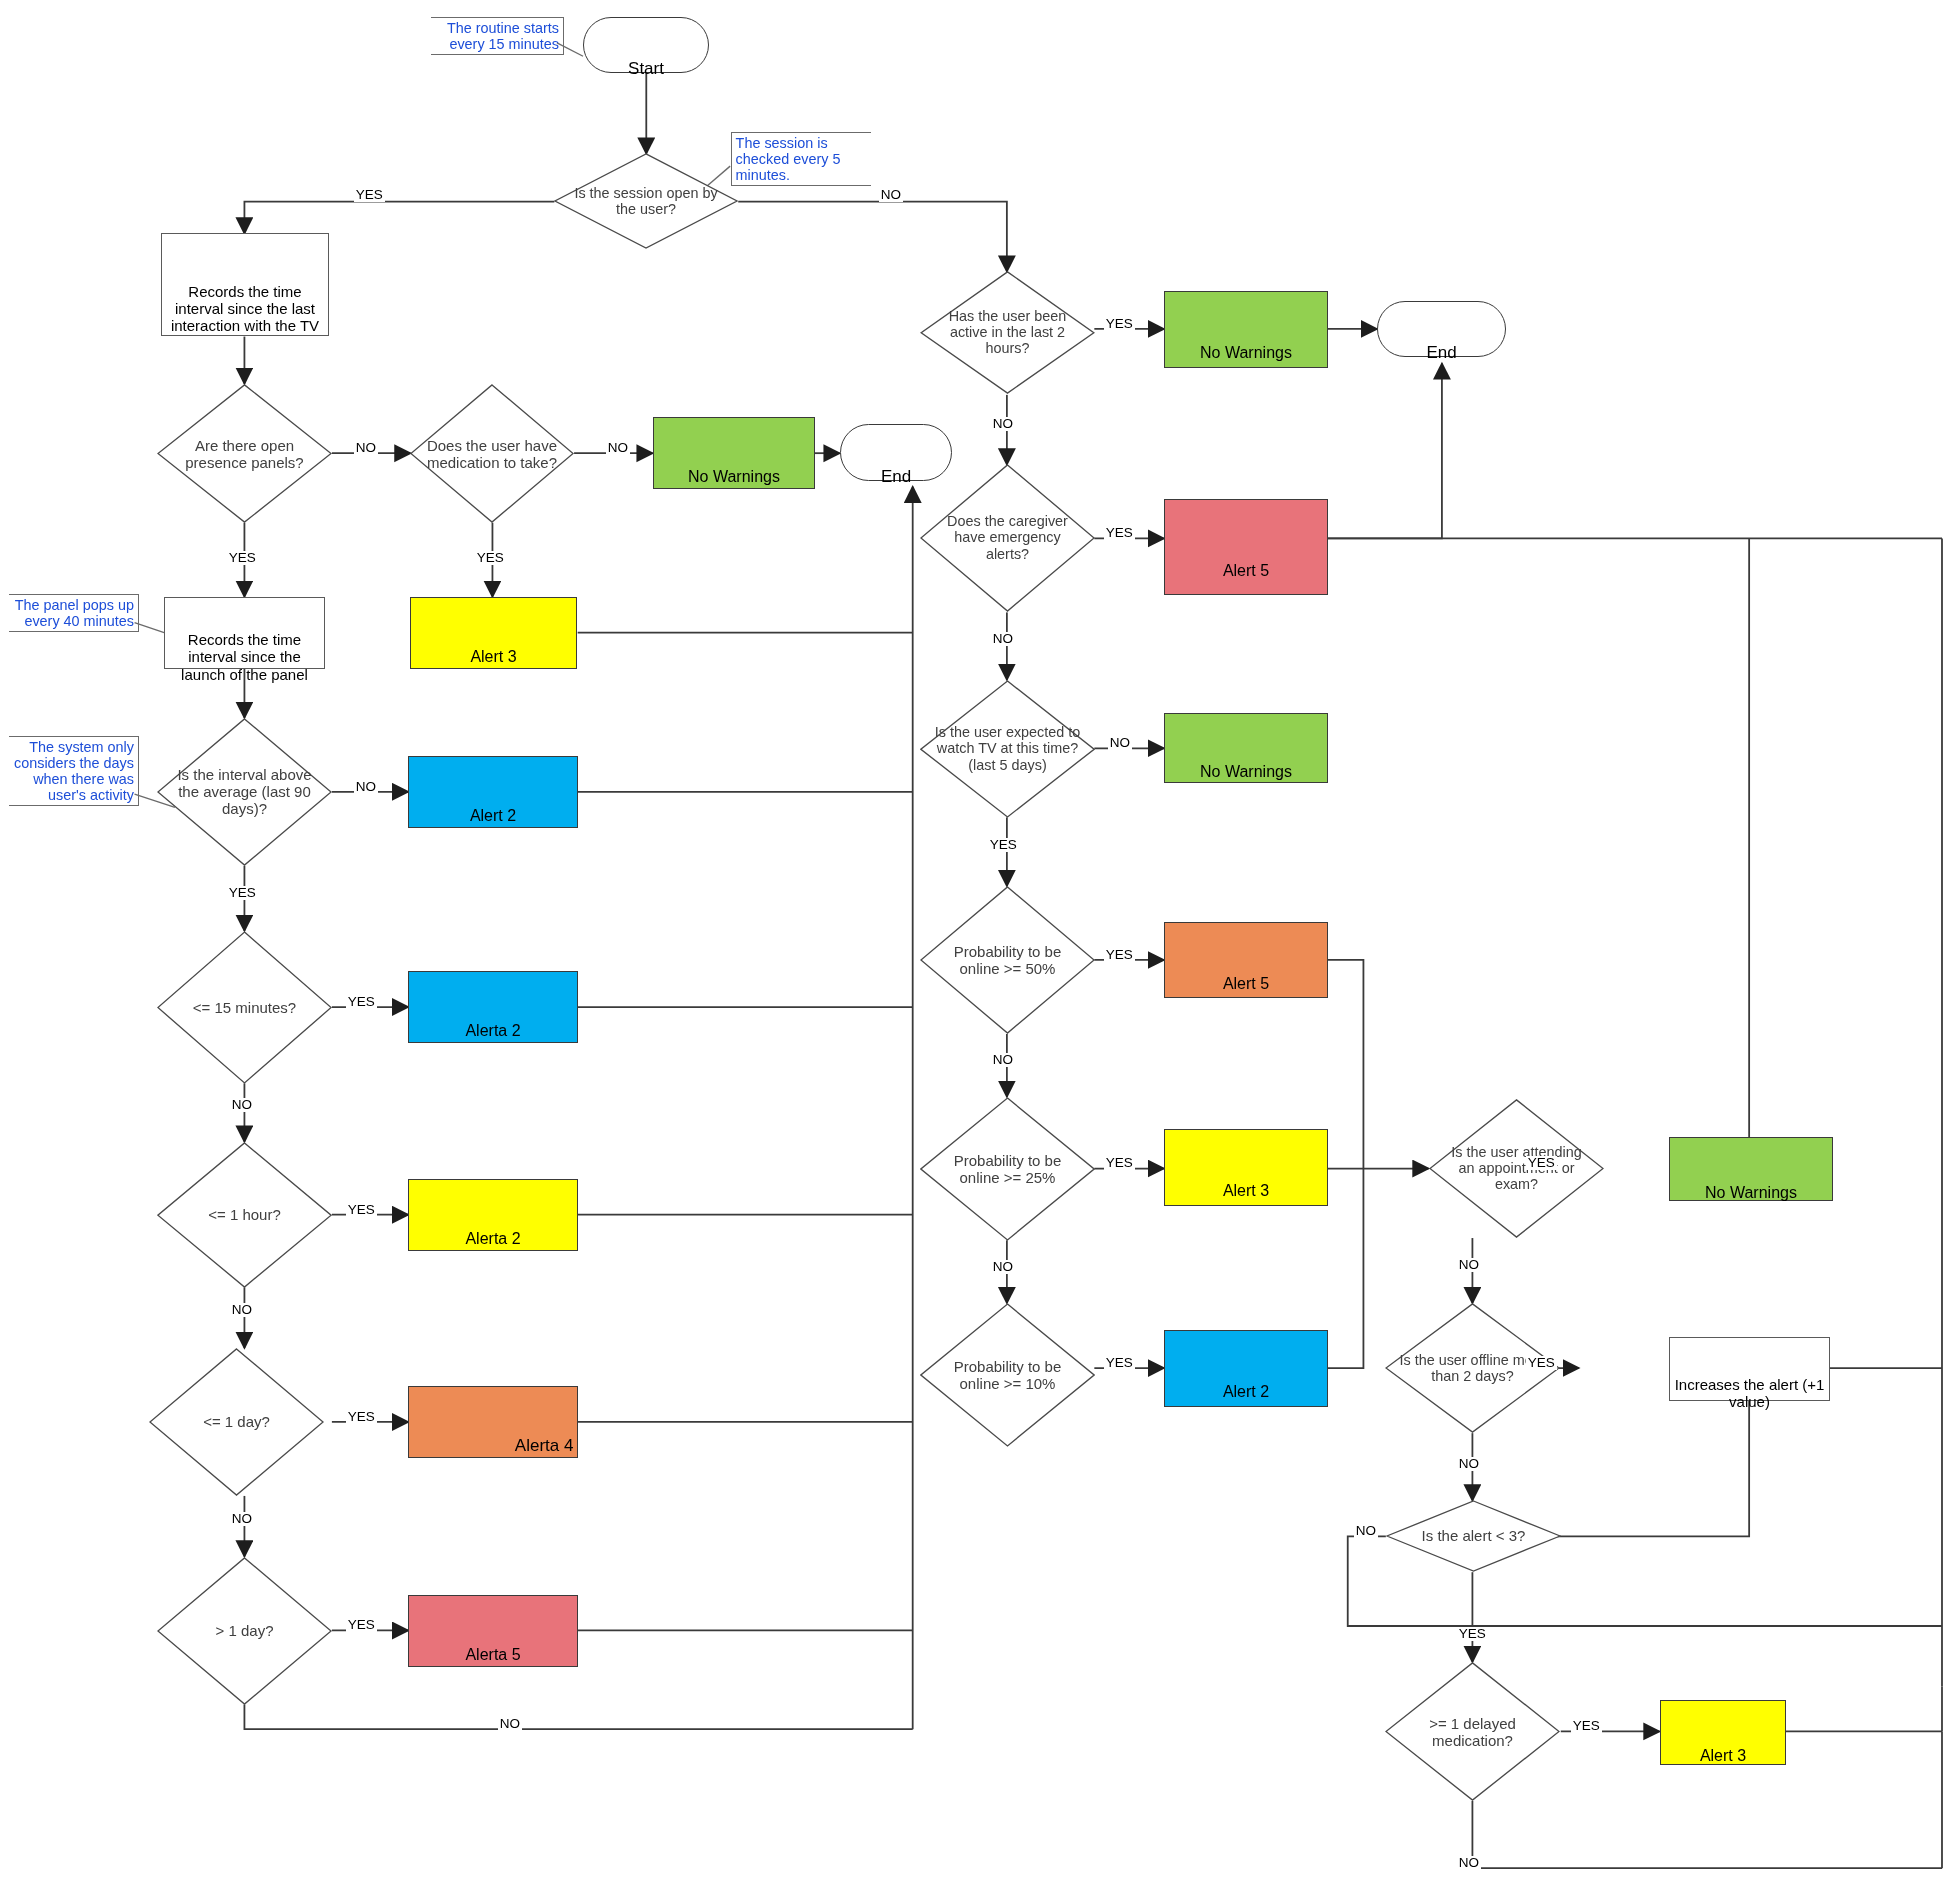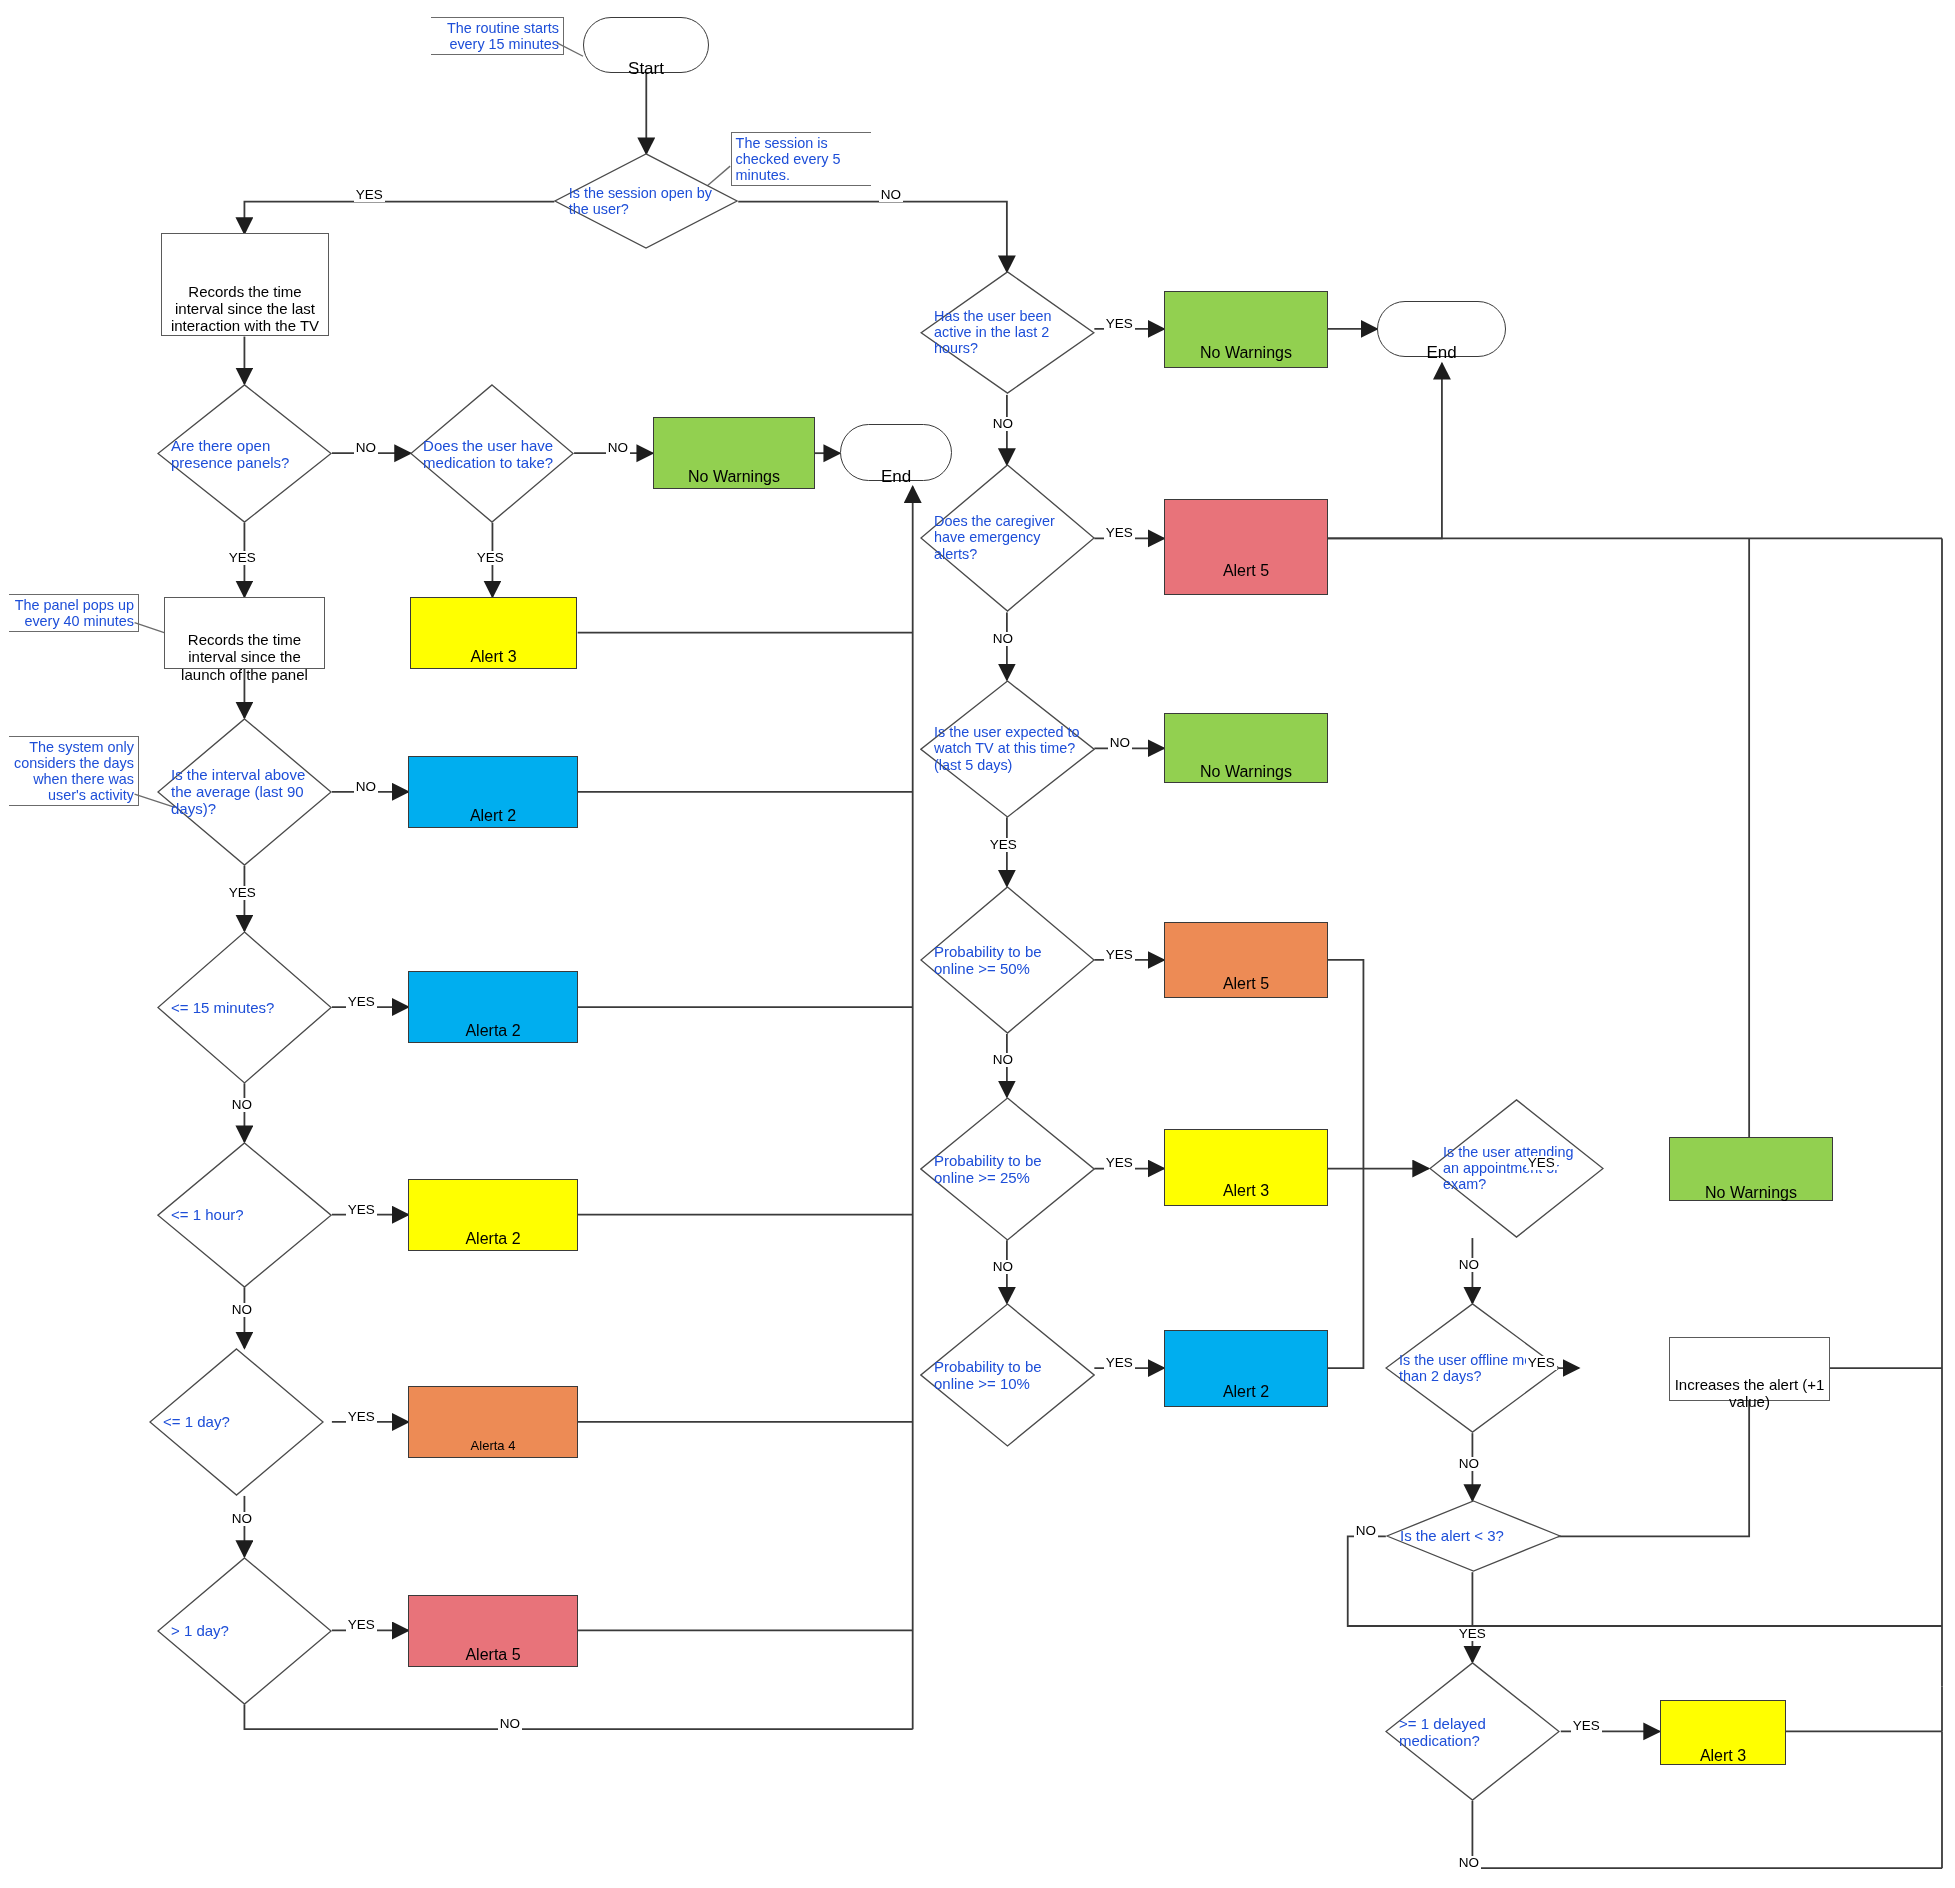--- a/index.html
+++ b/index.html
@@ -7,21 +7,21 @@
   #stage{position:relative;width:1955px;height:1889px;background:#fff;overflow:hidden;}
   svg#wires{position:absolute;left:0;top:0;width:1955px;height:1889px;}
   .node{position:absolute;box-sizing:border-box;display:flex;align-items:center;justify-content:center;text-align:center;color:#000;}
   .proc{border:1.3px solid #5a5a5a;background:#fff;}
   .term{border:1.3px solid #3a3a3a;background:#fff;border-radius:448px;}
   .alertbox{border:1.3px solid #3a3a3a;}
   .lbl{position:absolute;background:#fff;color:#000;font-size:13.5px;line-height:1;padding:0 1.8px;text-align:center;white-space:nowrap;}
   .note{position:absolute;color:#1d4ed8;text-align:right;line-height:1.12;}
   .nodetxt{display:block;width:100%;padding:0 3.6px;box-sizing:border-box;line-height:1.14;margin-top:48px;}
   .dia{position:absolute;}
-  .dia .diatxt{position:absolute;left:8%;top:50%;transform:translateY(-50%);width:84%;text-align:left;line-height:1.14;color:#1d4ed8;}
+  .dia .diatxt{position:absolute;left:8%;top:50%;transform:translateY(-50%);width:84%;text-align:center;line-height:1.14;color:#404040;}
 </style>
 </head>
 <body>
 
 <div id="stage">
 
   <svg id="wires" viewBox="0 0 4359 4211" xmlns="http://www.w3.org/2000/svg">
     <defs>
       <marker id="ah" markerWidth="12" markerHeight="12" refX="9" refY="5" orient="auto" markerUnits="strokeWidth">
         <path d="M0,0 L10,5 L0,10 z" fill="#1d1d1d"></path>
@@ -240,21 +240,21 @@
   </div>
 
   <div class="dia" style="left:149px;top:1348px;width:175px;height:148px;">
     <svg viewBox="0 0 390 330" width="175" height="148">
         <polygon points="195,2 388,165 195,328 2,165" fill="#fff" stroke="#4a4a4a" stroke-width="3"></polygon>
       </svg>
     <span class="diatxt" style="font-size:15px;">&lt;= 1 day?</span>
   </div>
 
   <div class="node alertbox" style="left:408px;top:1386px;width:170px;height:72px;background:#ED8B55;">
-    <span class="nodetxt" style="font-size:13px;">Alerta 4</span>
+    <span class="nodetxt" style="font-size:17px;text-align:right;">Alerta 4</span>
   </div>
 
   <div class="dia" style="left:157px;top:1557px;width:175px;height:148px;">
     <svg viewBox="0 0 390 330" width="175" height="148">
         <polygon points="195,2 388,165 195,328 2,165" fill="#fff" stroke="#4a4a4a" stroke-width="3"></polygon>
       </svg>
     <span class="diatxt" style="font-size:15px;">&gt; 1 day?</span>
   </div>
 
   <div class="node alertbox" style="left:408px;top:1595px;width:170px;height:72px;background:#E8737A;">

